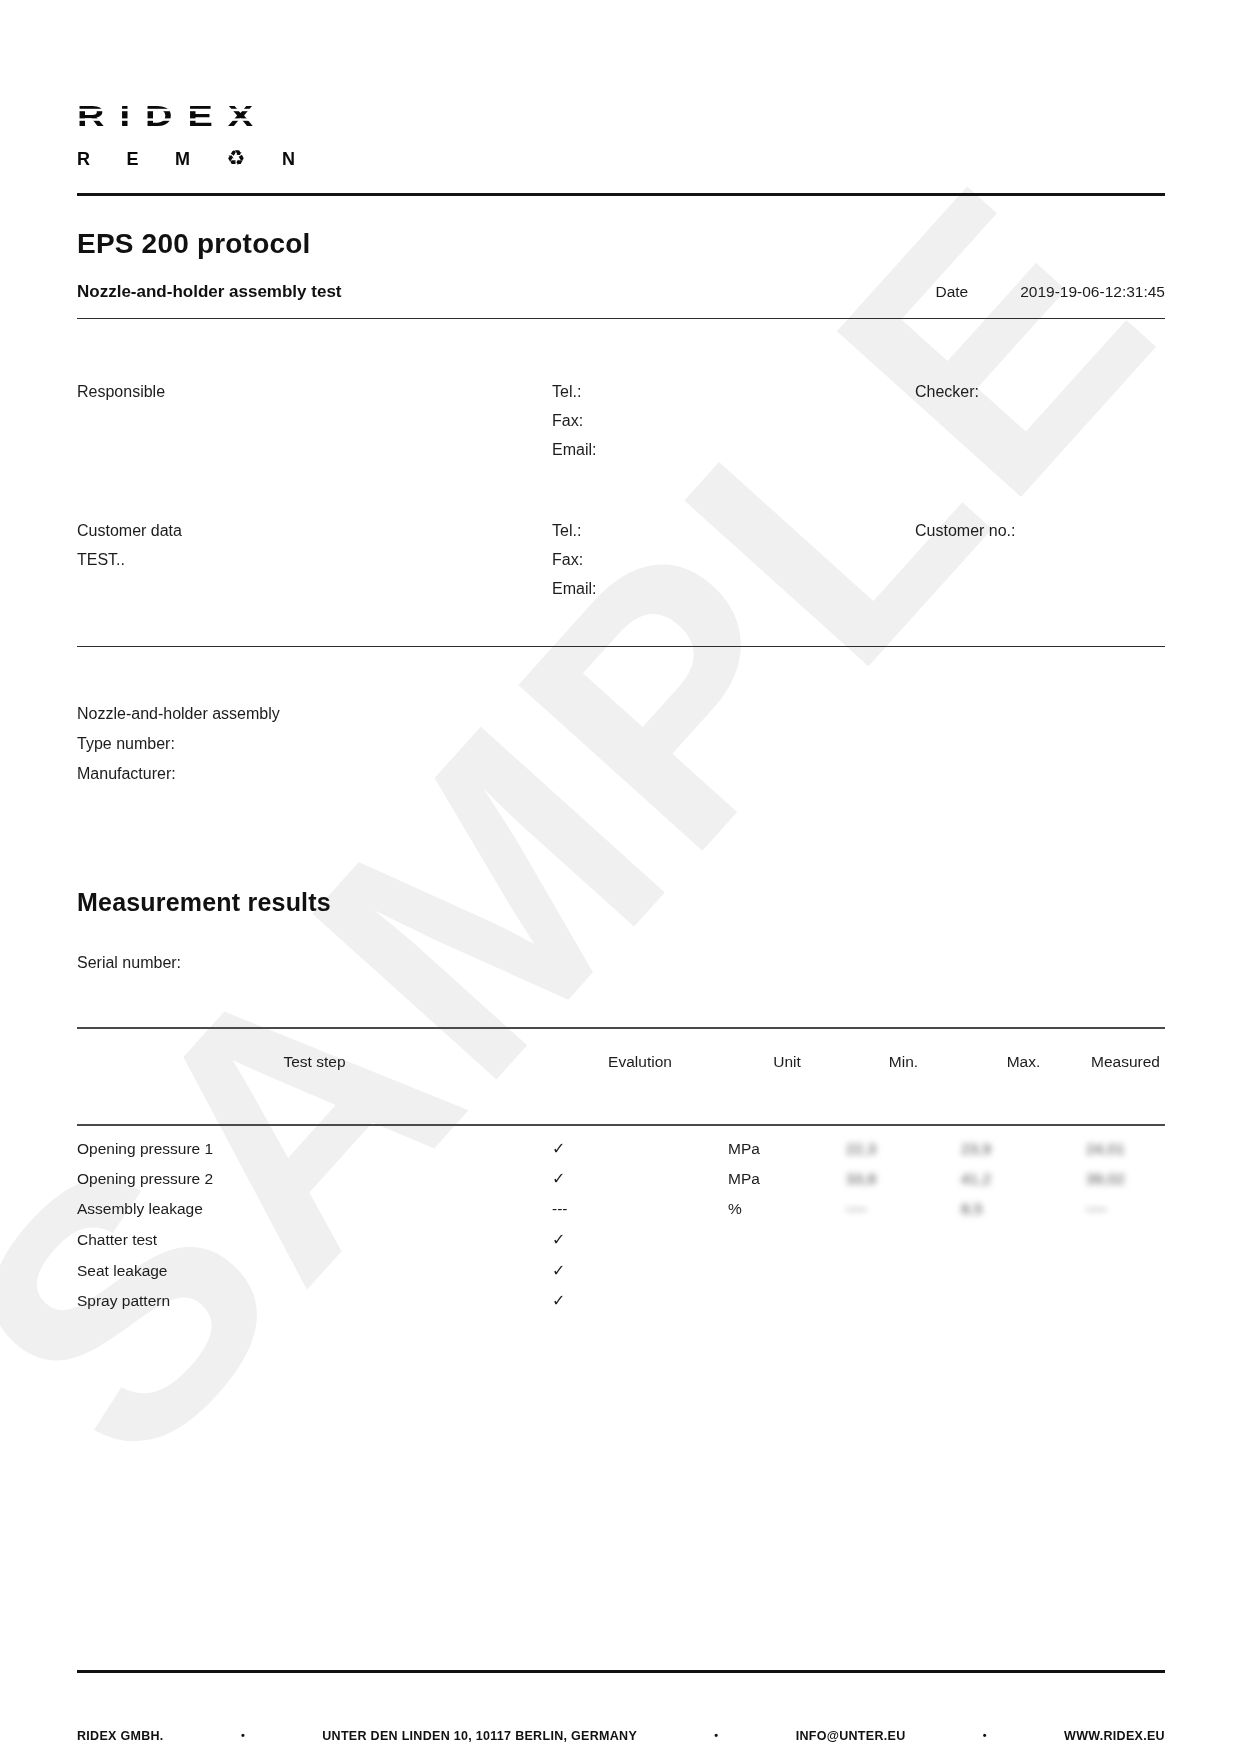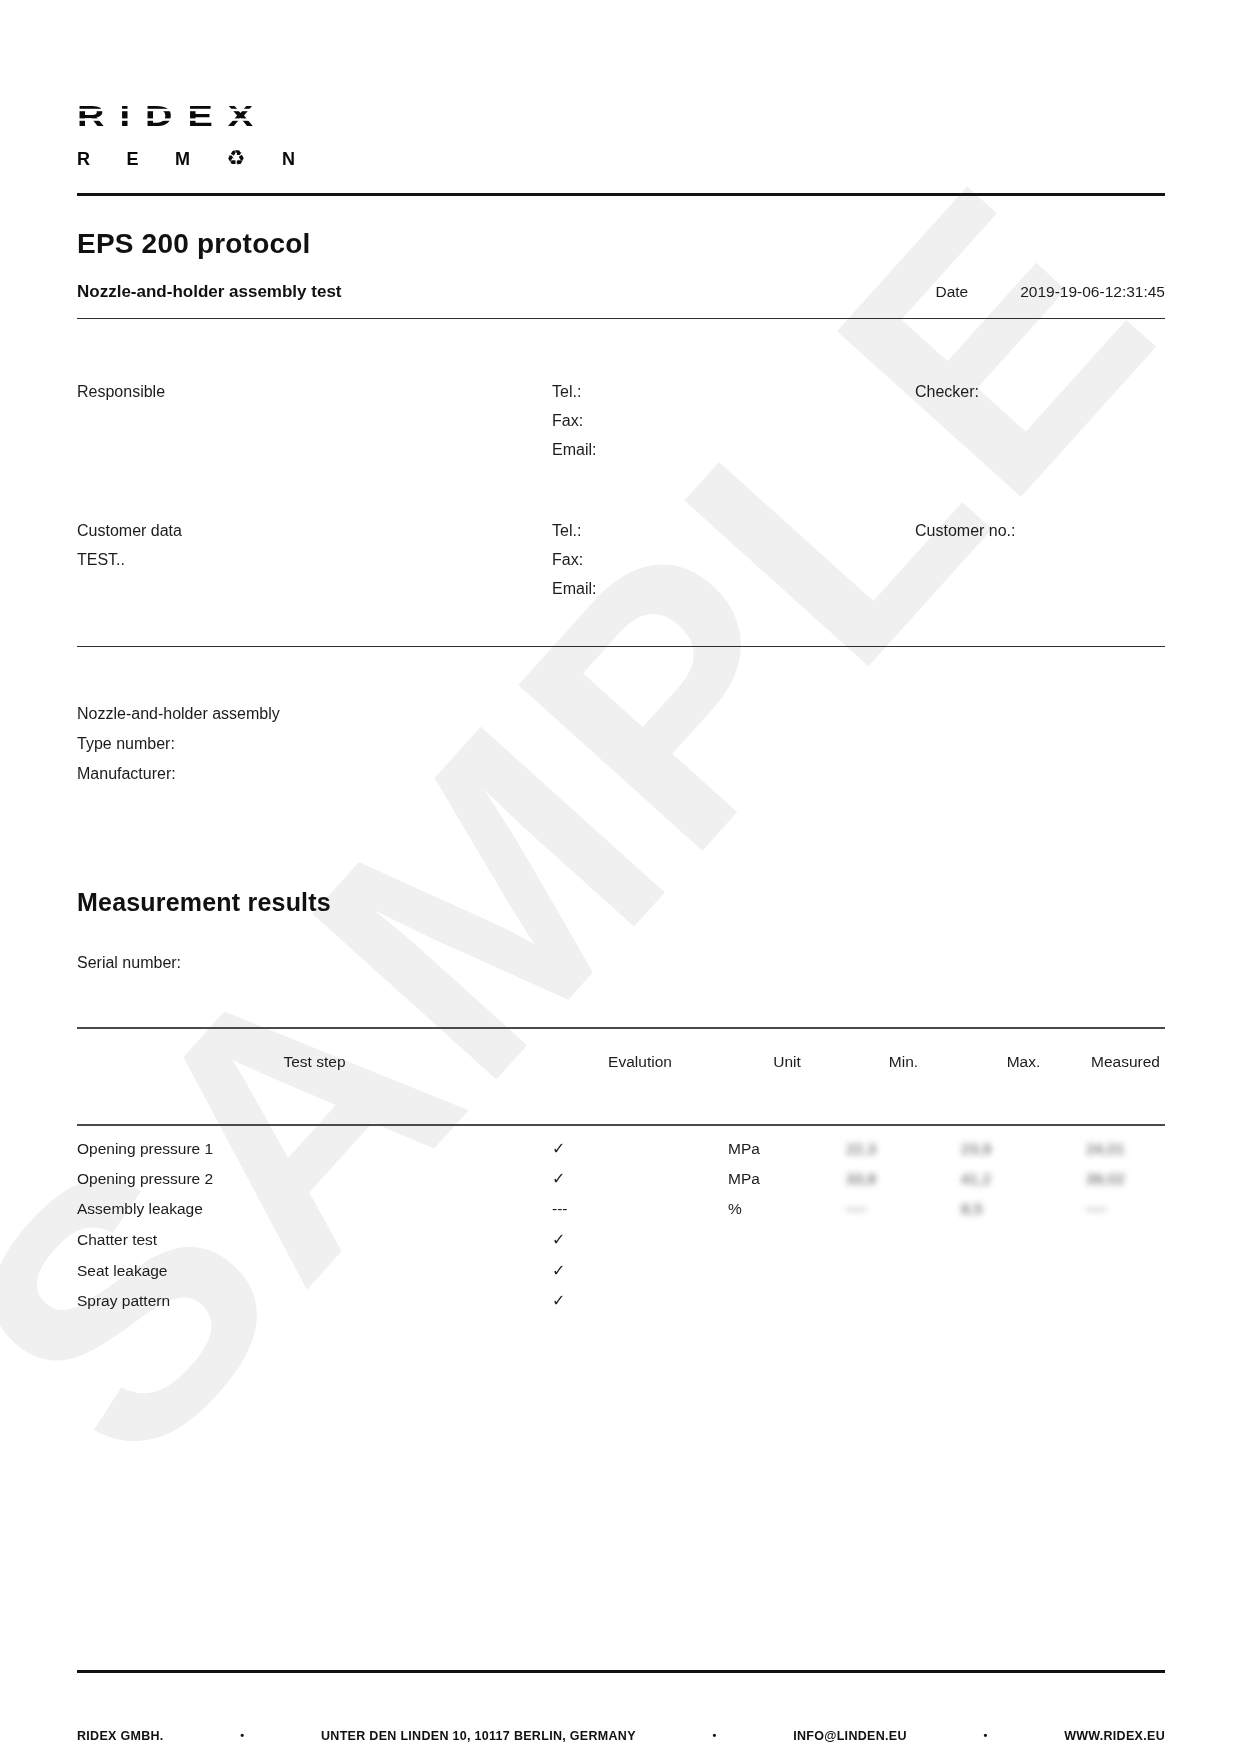--- a/index.html
+++ b/index.html
@@ -207,18 +207,18 @@
       </div>
     </div>
   </div>
 
   <div class="abs footer-rule"></div>
   <div class="abs footer">
     <span>RIDEX GMBH.</span>
     <span class="bullet">•</span>
     <span>UNTER DEN LINDEN 10, 10117 BERLIN, GERMANY</span>
     <span class="bullet">•</span>
-    <span>INFO@LINDEN.EU</span>
+    <span>INFO@UNTER.EU</span>
     <span class="bullet">•</span>
     <span>WWW.RIDEX.EU</span>
   </div>
 
 </div>
 
 </body></html>

